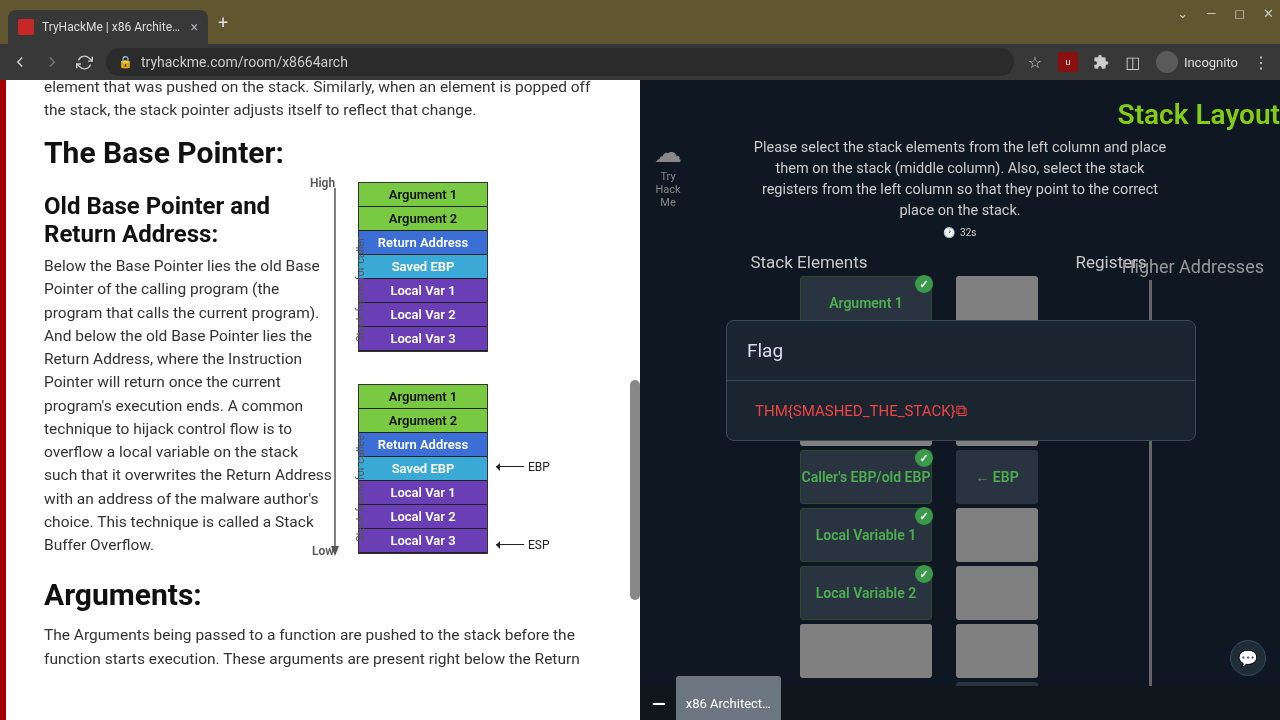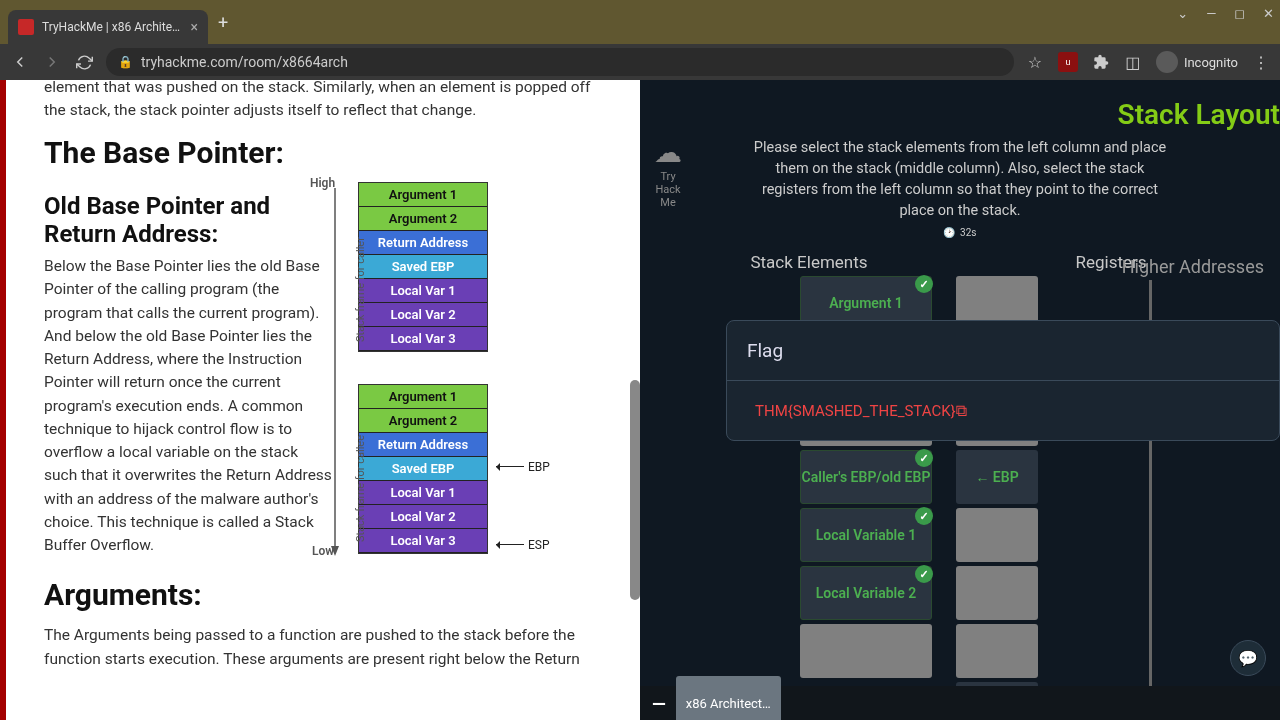--- a/index.html
+++ b/index.html
@@ -70,21 +70,21 @@
 .r-slot.done { background: #2a3440; border: 1px solid #2a4a30; }
 .r-check { position: absolute; right: -2px; top: -2px; width: 18px; height: 18px; background: #3a9a4a; border-radius: 50%; font-size: 11px; color: #fff; display: flex; align-items: center; justify-content: center; }
 
 .r-reg-area { position: absolute; left: 316px; top: 196px; }
 .r-regslot { width: 82px; height: 54px; background: #808080; border-radius: 3px; margin-bottom: 4px; display: flex; align-items: center; justify-content: center; font-size: 14px; color: #4caf50; font-weight: 600; }
 .r-regslot.done { background: #2a3440; }
 
 .r-vline { position: absolute; right: 128px; top: 200px; width: 3px; height: 420px; background: #666; }
 
 
-.flag-modal { position: absolute; left: 86px; top: 240px; width: 554px; background: #1a2530; border: 1px solid #3a4a5a; border-radius: 8px; z-index: 10; }
+.flag-modal { position: absolute; left: 86px; top: 240px; width: 470px; background: #1a2530; border: 1px solid #3a4a5a; border-radius: 8px; z-index: 10; }
 .flag-head { padding: 18px 20px; font-size: 19px; color: #dde; border-bottom: 1px solid #3a4a5a; }
 .flag-body { padding: 20px; font-size: 15px; color: #ef4444; font-family: monospace; display: flex; justify-content: flex-start; align-items: center; margin-left: 8px; }
 .copy-ico { cursor: pointer; font-size: 16px; }
 
 
 .r-taskbar { position: absolute; left: 0; bottom: 0; height: 34px; width: 100%; background: #11161b; display: flex; align-items: center; gap: 10px; padding-left: 12px; }
 .r-taskmin { color: #fff; font-size: 18px; font-weight: bold; }
 .r-tasktab { background: #6b7680; color: #fff; padding: 20px 10px; font-size: 13px; border-radius: 3px; }
 .r-help { position: absolute; right: 14px; bottom: 44px; width: 36px; height: 36px; border-radius: 50%; background: #1e2d38; border: 1px solid #3a4a5a; display: flex; align-items: center; justify-content: center; cursor: pointer; color: #7ab; }
 

